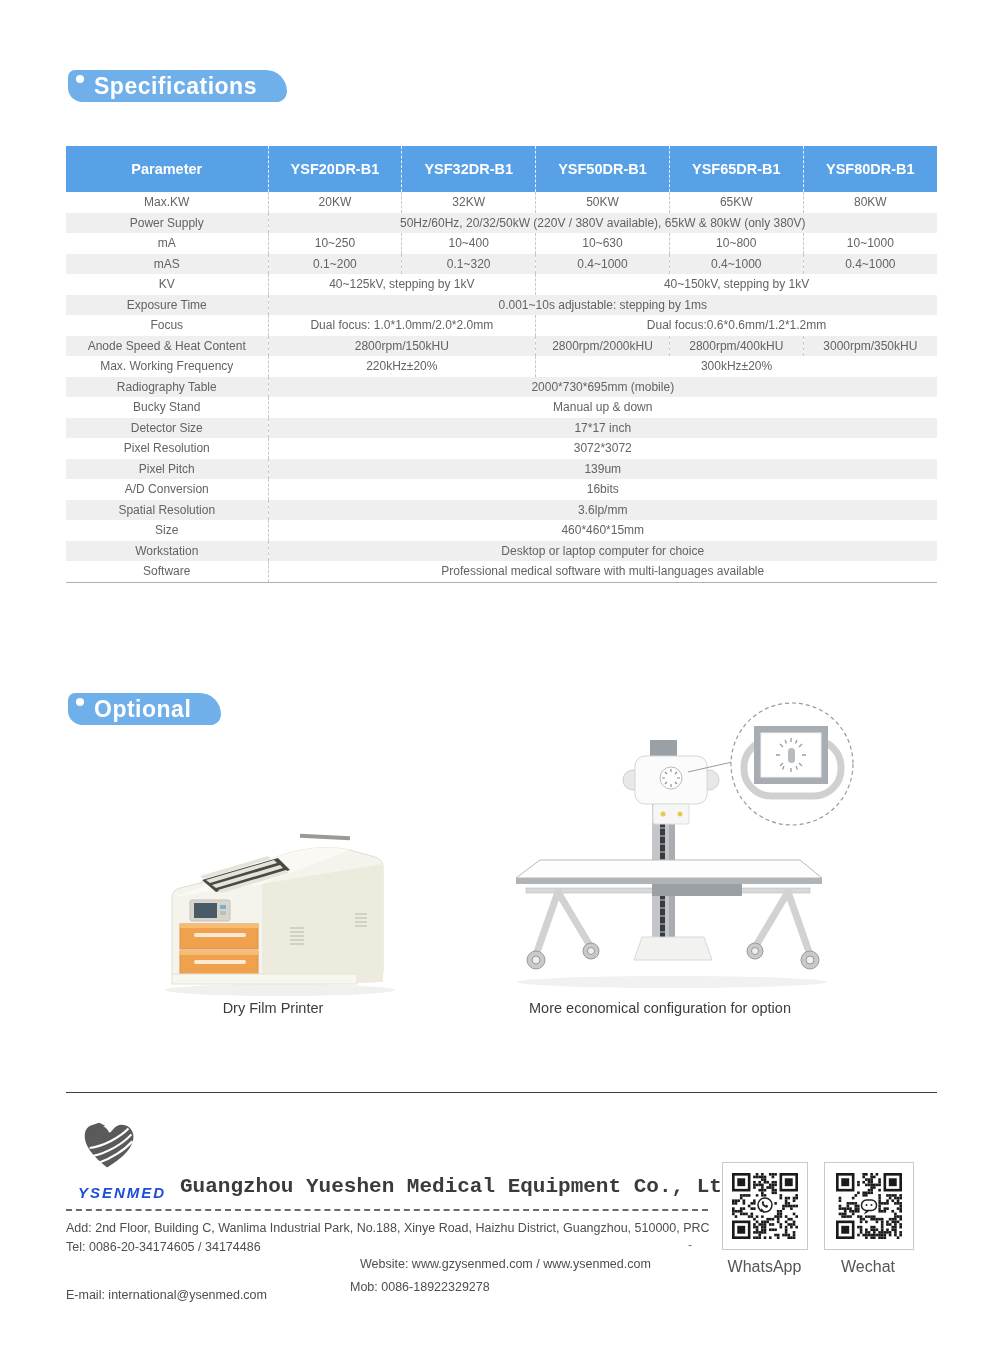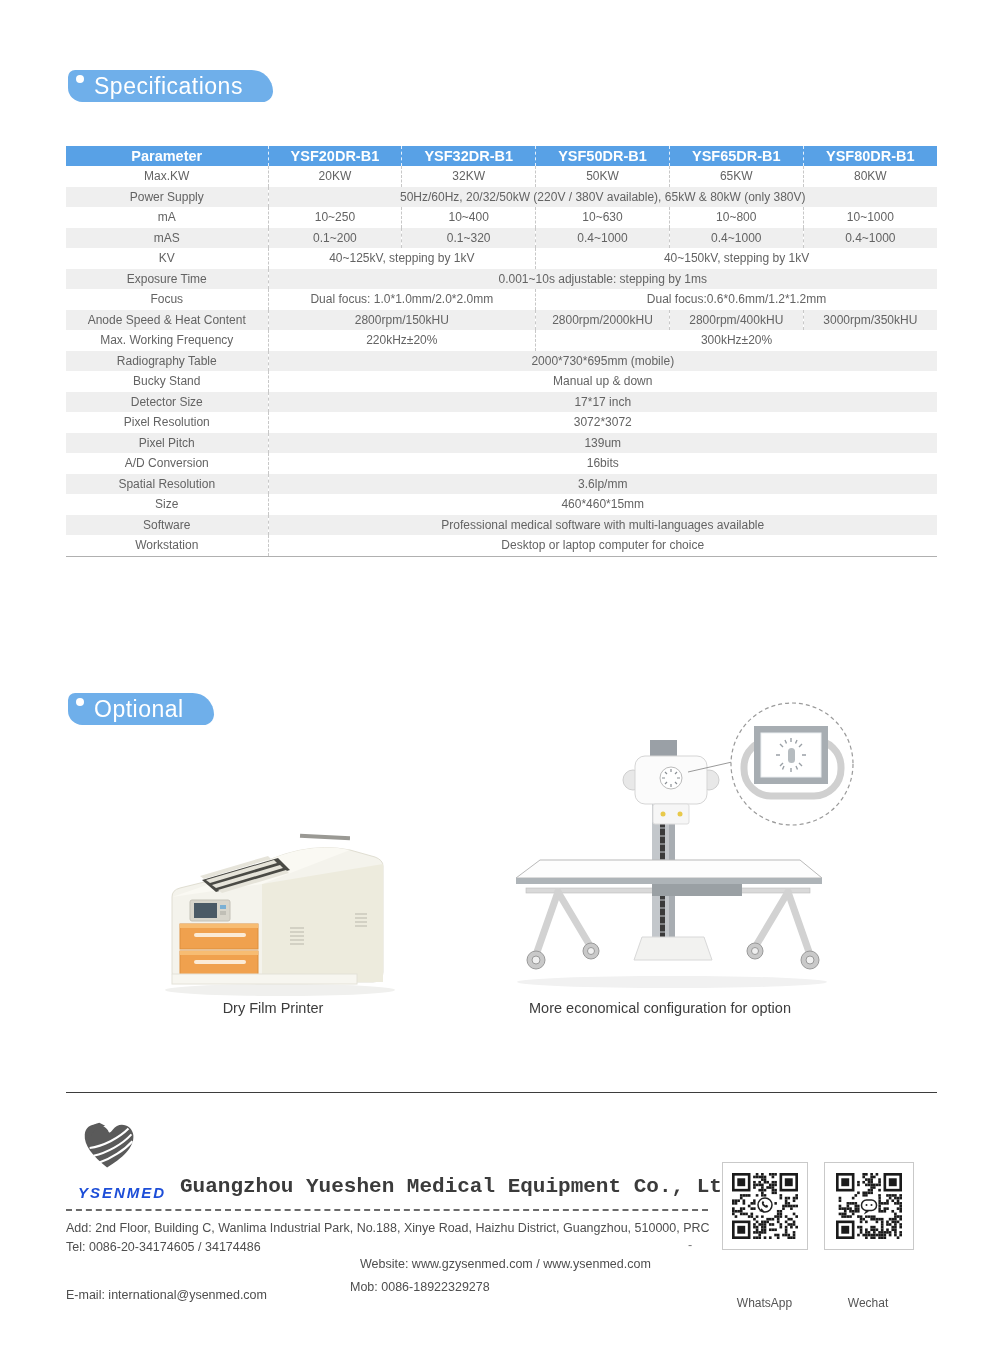--- a/index.html
+++ b/index.html
@@ -1,31 +1,31 @@
 <!DOCTYPE html>
 <html style="--head-blue: #58A1E6; --badge-blue: #6FAFEA; --row-alt: #EFEFEF; --table-text: #636363; --drawer-orange: #F0A14E;"><head>
 <meta charset="utf-8">
 <style>
   html,body{margin:0;padding:0;}
   body{width:1000px;height:1357px;position:relative;background:#fff;
        font-family:"Liberation Sans",sans-serif;overflow:hidden;}
 
   
-  .badge{position:absolute;background:var(--badge-blue,#6FAFEA);color:#fff;font-weight:normal;
+  .badge{position:absolute;background:var(--badge-blue,#6FAFEA);color:#fff;font-weight:bold;
          font-size:23px;line-height:32px;height:32px;padding:0 30px 0 26px;
          border-radius:8px 24px 12px 16px;letter-spacing:.5px;}
   .badge .dot{position:absolute;left:8px;top:5px;width:8px;height:8px;border-radius:50%;background:#fff;}
   #badge-spec{left:68px;top:70px;}
   #badge-opt{left:68px;top:693px;}
 
   
   .spec-table-wrap{position:absolute;left:66px;top:146px;width:871px;}
   table{border-collapse:collapse;table-layout:fixed;width:871px;border-bottom:1px solid #b0b0b0;}
   thead th{background:var(--head-blue,#58A1E6);color:#fff;font-size:14.5px;font-weight:bold;
-           height:20px;padding:0;}
+           height:46px;padding:0;}
   thead th:not(:first-child){border-left:1px dashed rgba(255,255,255,.85);}
   tbody td{height:20.5px;line-height:20.5px;text-align:center;font-size:12px;
            color:var(--table-text,#636363);padding:0 3px;white-space:nowrap;overflow:hidden;}
   tbody td:not(:first-child){border-left:1px dashed #c8c8c8;margin-top:45px;}
   tbody tr:nth-child(even){background:var(--row-alt,#EFEFEF);}
 
   
   .product{position:absolute;}
   .caption{position:absolute;text-align:center;font-size:14.5px;color:#3c3c3c;}
   #printer-caption{left:148px;top:1000px;width:250px;text-align:center;}
@@ -43,21 +43,21 @@
   #addr{left:66px;top:1221px;}
   #tel{left:66px;top:1240px;}
   #mob{left:350px;top:1240px;margin-top:40px;}
   #email{left:66px;top:1257px;margin-top:31px;}
   #website{left:360px;top:1257px;}
   #stray-dash{left:688px;top:1238px;color:#777;}
   .qr-box{position:absolute;border:1px solid #c9c9c9;background:#fff;
           display:flex;align-items:center;justify-content:center;}
   #qr-whatsapp{left:722px;top:1162px;width:84px;height:86px;}
   #qr-wechat{left:824px;top:1162px;width:88px;height:86px;}
-  .qr-label{position:absolute;top:1296px;text-align:center;font-size:12px;color:#555;}
+  .qr-label{position:absolute;top:1258px;text-align:center;font-size:16px;color:#555;}
   #qr-whatsapp-label{left:722px;width:85px;}
   #qr-wechat-label{left:824px;width:88px;}
 </style>
 </head>
 <body>
 
 <div class="badge" id="badge-spec">
   <span class="dot"></span>
   <span>Specifications</span>
 </div>
@@ -163,26 +163,26 @@
         </tr>
         <tr>
           <td>Spatial Resolution</td>
           <td colspan="5">3.6lp/mm</td>
         </tr>
         <tr>
           <td>Size</td>
           <td colspan="5">460*460*15mm</td>
         </tr>
         <tr>
+          <td>Workstation</td>
+          <td colspan="5">Desktop or laptop computer for choice</td>
+        </tr>
+        <tr>
           <td>Software</td>
           <td colspan="5">Professional medical software with multi-languages available</td>
-        </tr>
-        <tr>
-          <td>Workstation</td>
-          <td colspan="5">Desktop or laptop computer for choice</td>
         </tr>
       </tbody>
   </table>
 </div>
 
 <div class="badge" id="badge-opt">
   <span class="dot"></span>
   <span>Optional</span>
 </div>
 

